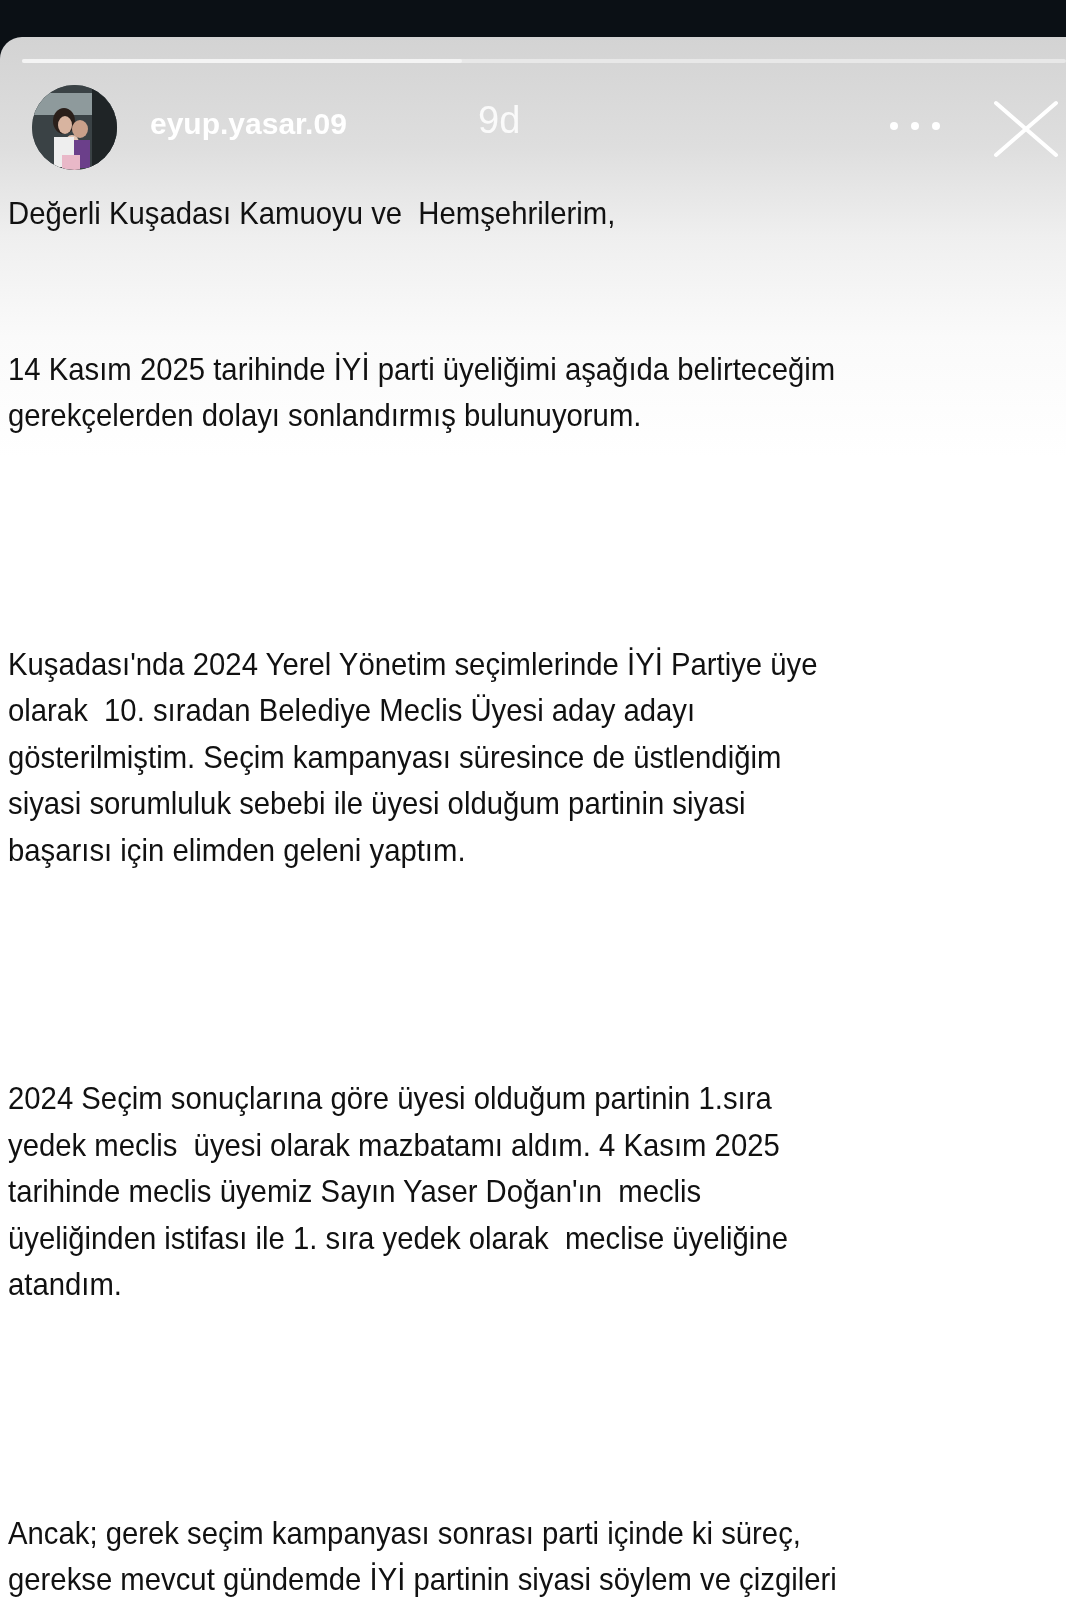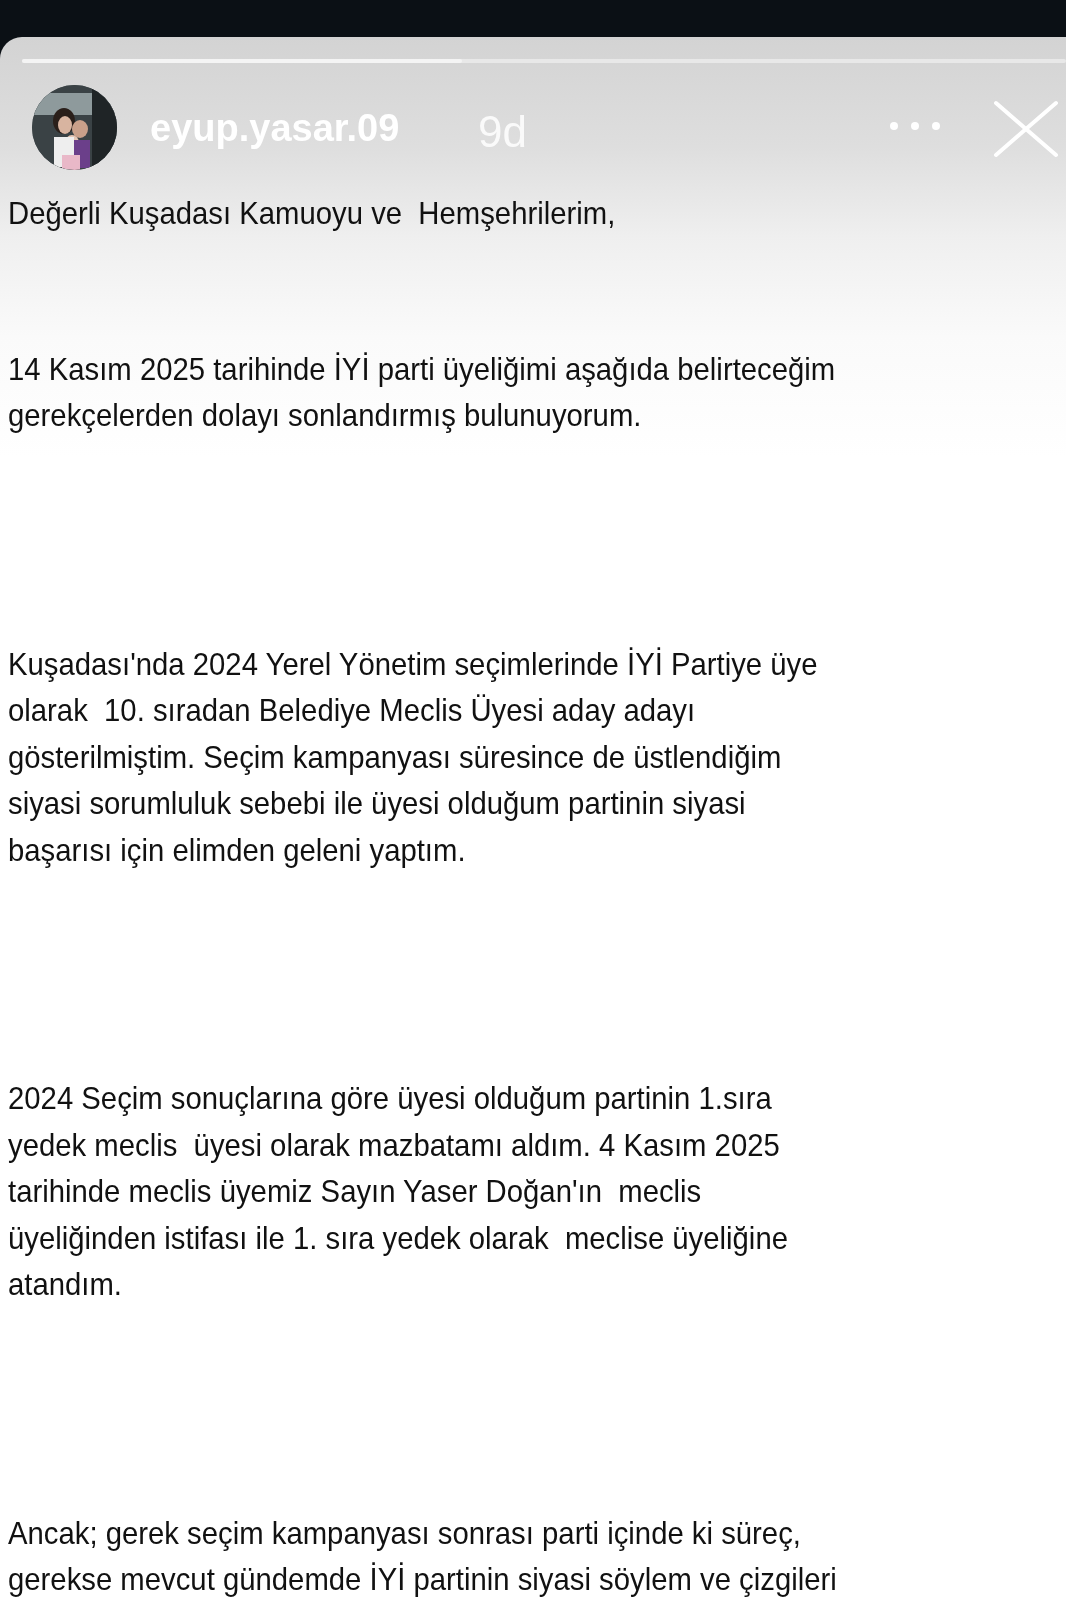--- a/index.html
+++ b/index.html
@@ -54,30 +54,30 @@
       height: 85px;
       border-radius: 50%;
       overflow: hidden;
       background: radial-gradient(circle at 40% 40%, #9aa6a8 0%, #5b6467 40%, #2b3134 80%, #1a1e20 100%);
     }
     .avatar svg { width: 85px; height: 85px; display: block; }
     .username {
       position: absolute;
       left: 150px;
       top: 22px;
-      font-size: 38px;
+      font-size: 30px;
       font-weight: bold;
       color: #ffffff;
       letter-spacing: 0px;
     }
     .timestamp {
       position: absolute;
       left: 478px;
-      top: 22px;
-      font-size: 44px;
+      top: 14px;
+      font-size: 38px;
       color: rgba(255,255,255,0.85);
     }
     .more-button {
       position: absolute;
       left: 890px;
       top: 26px;
       width: 50px;
       height: 30px;
       display: flex;
       align-items: center;

